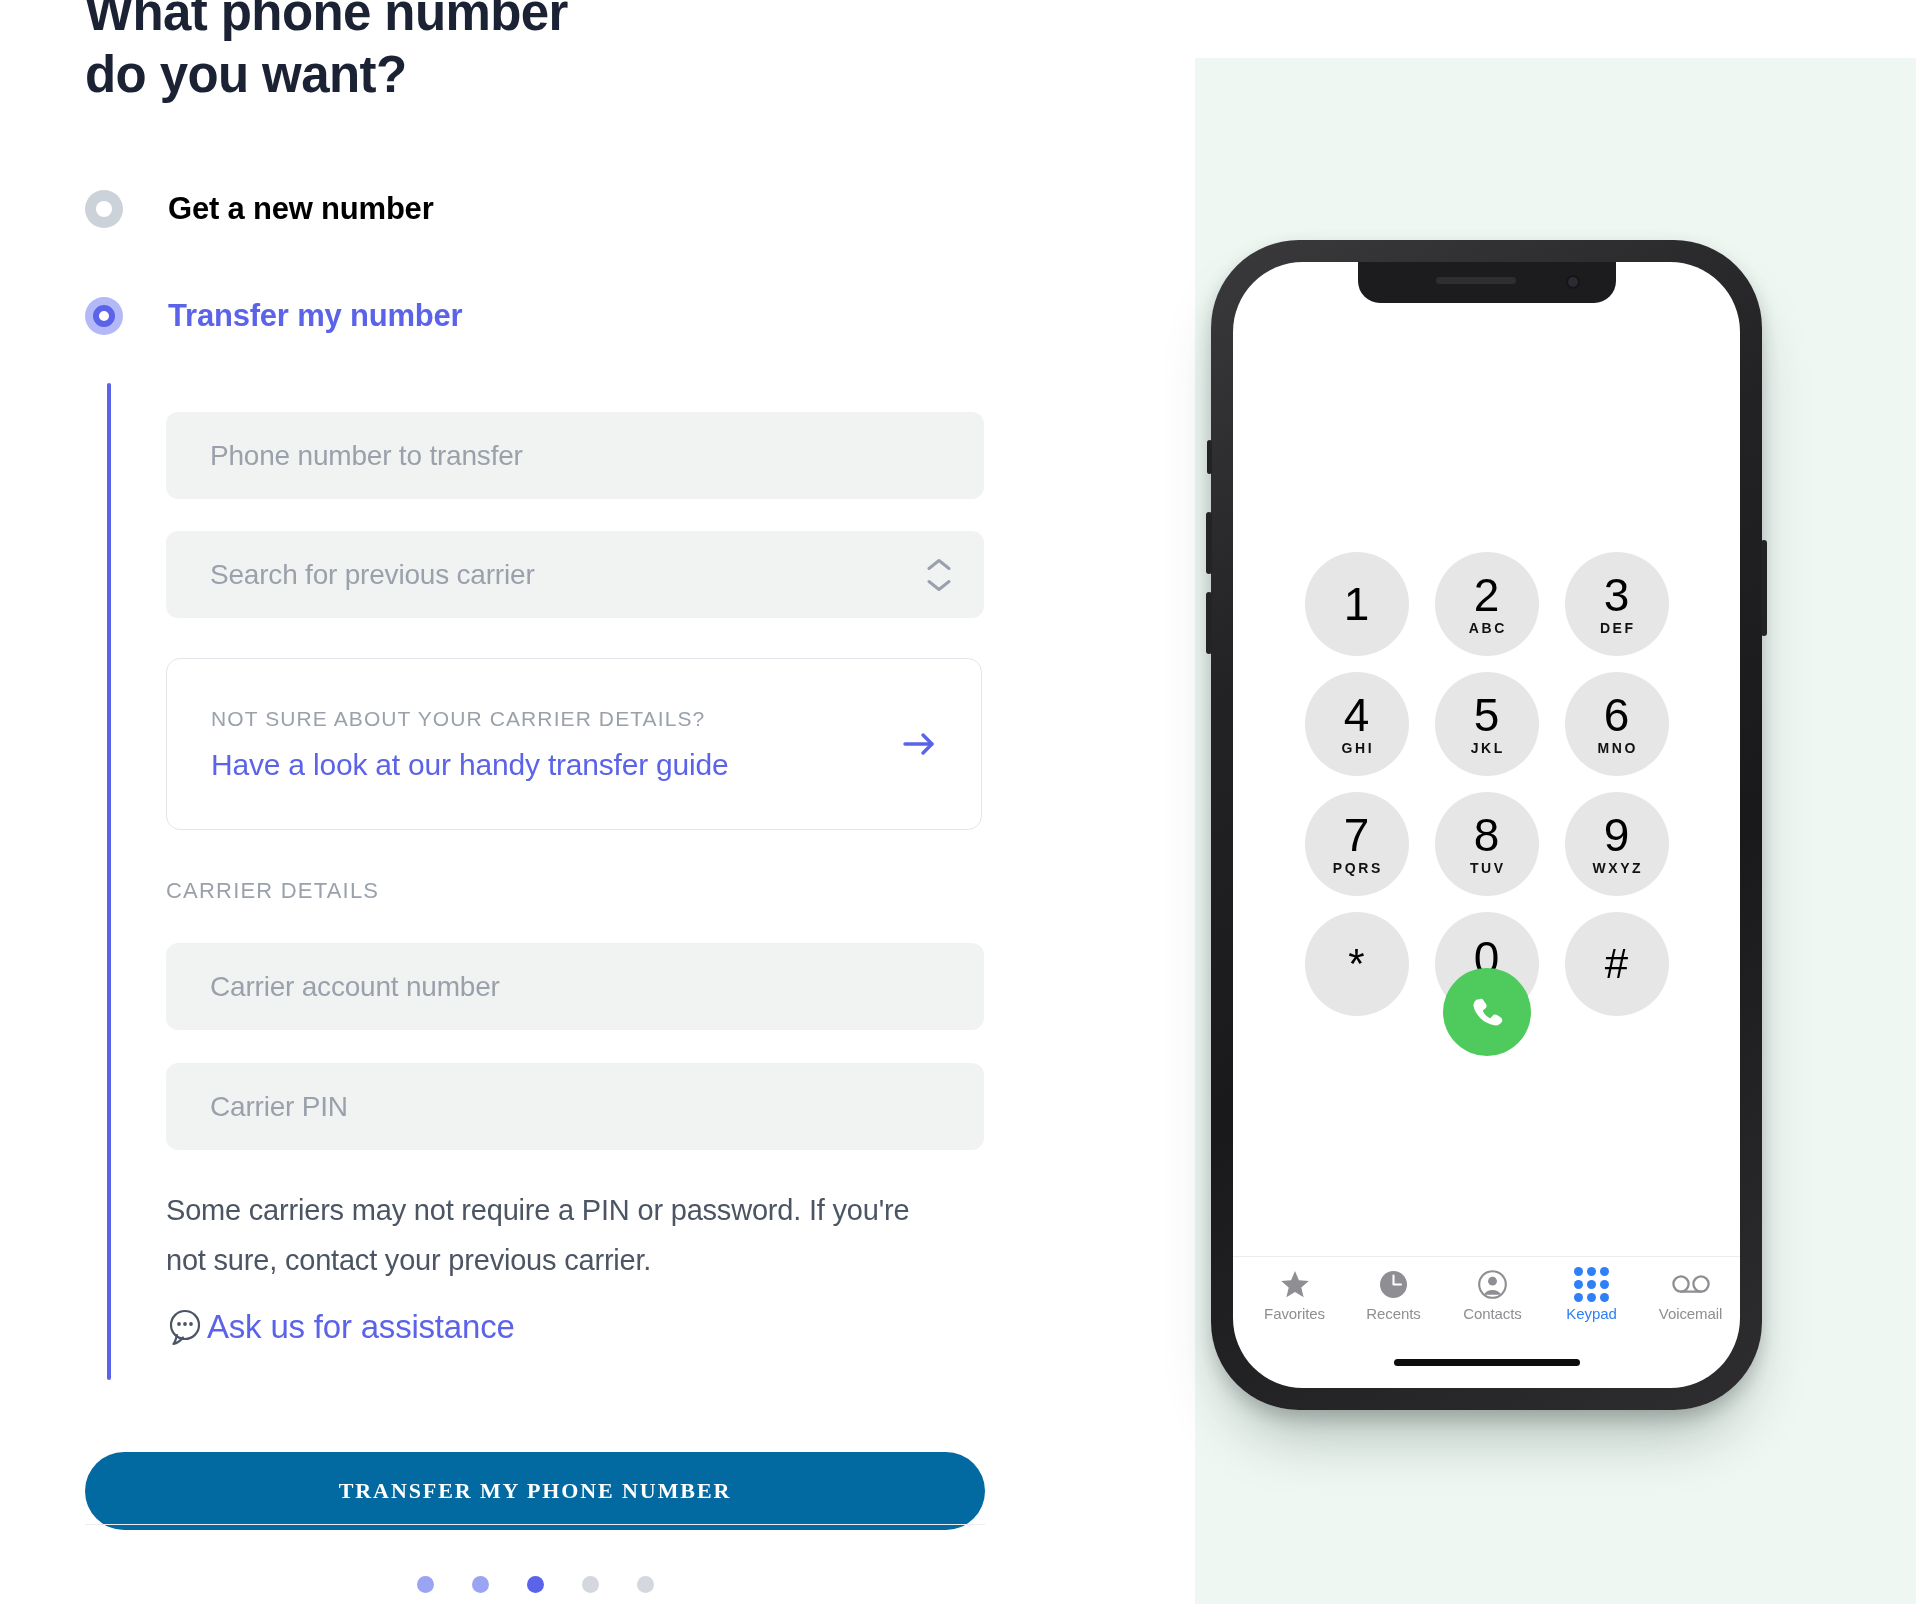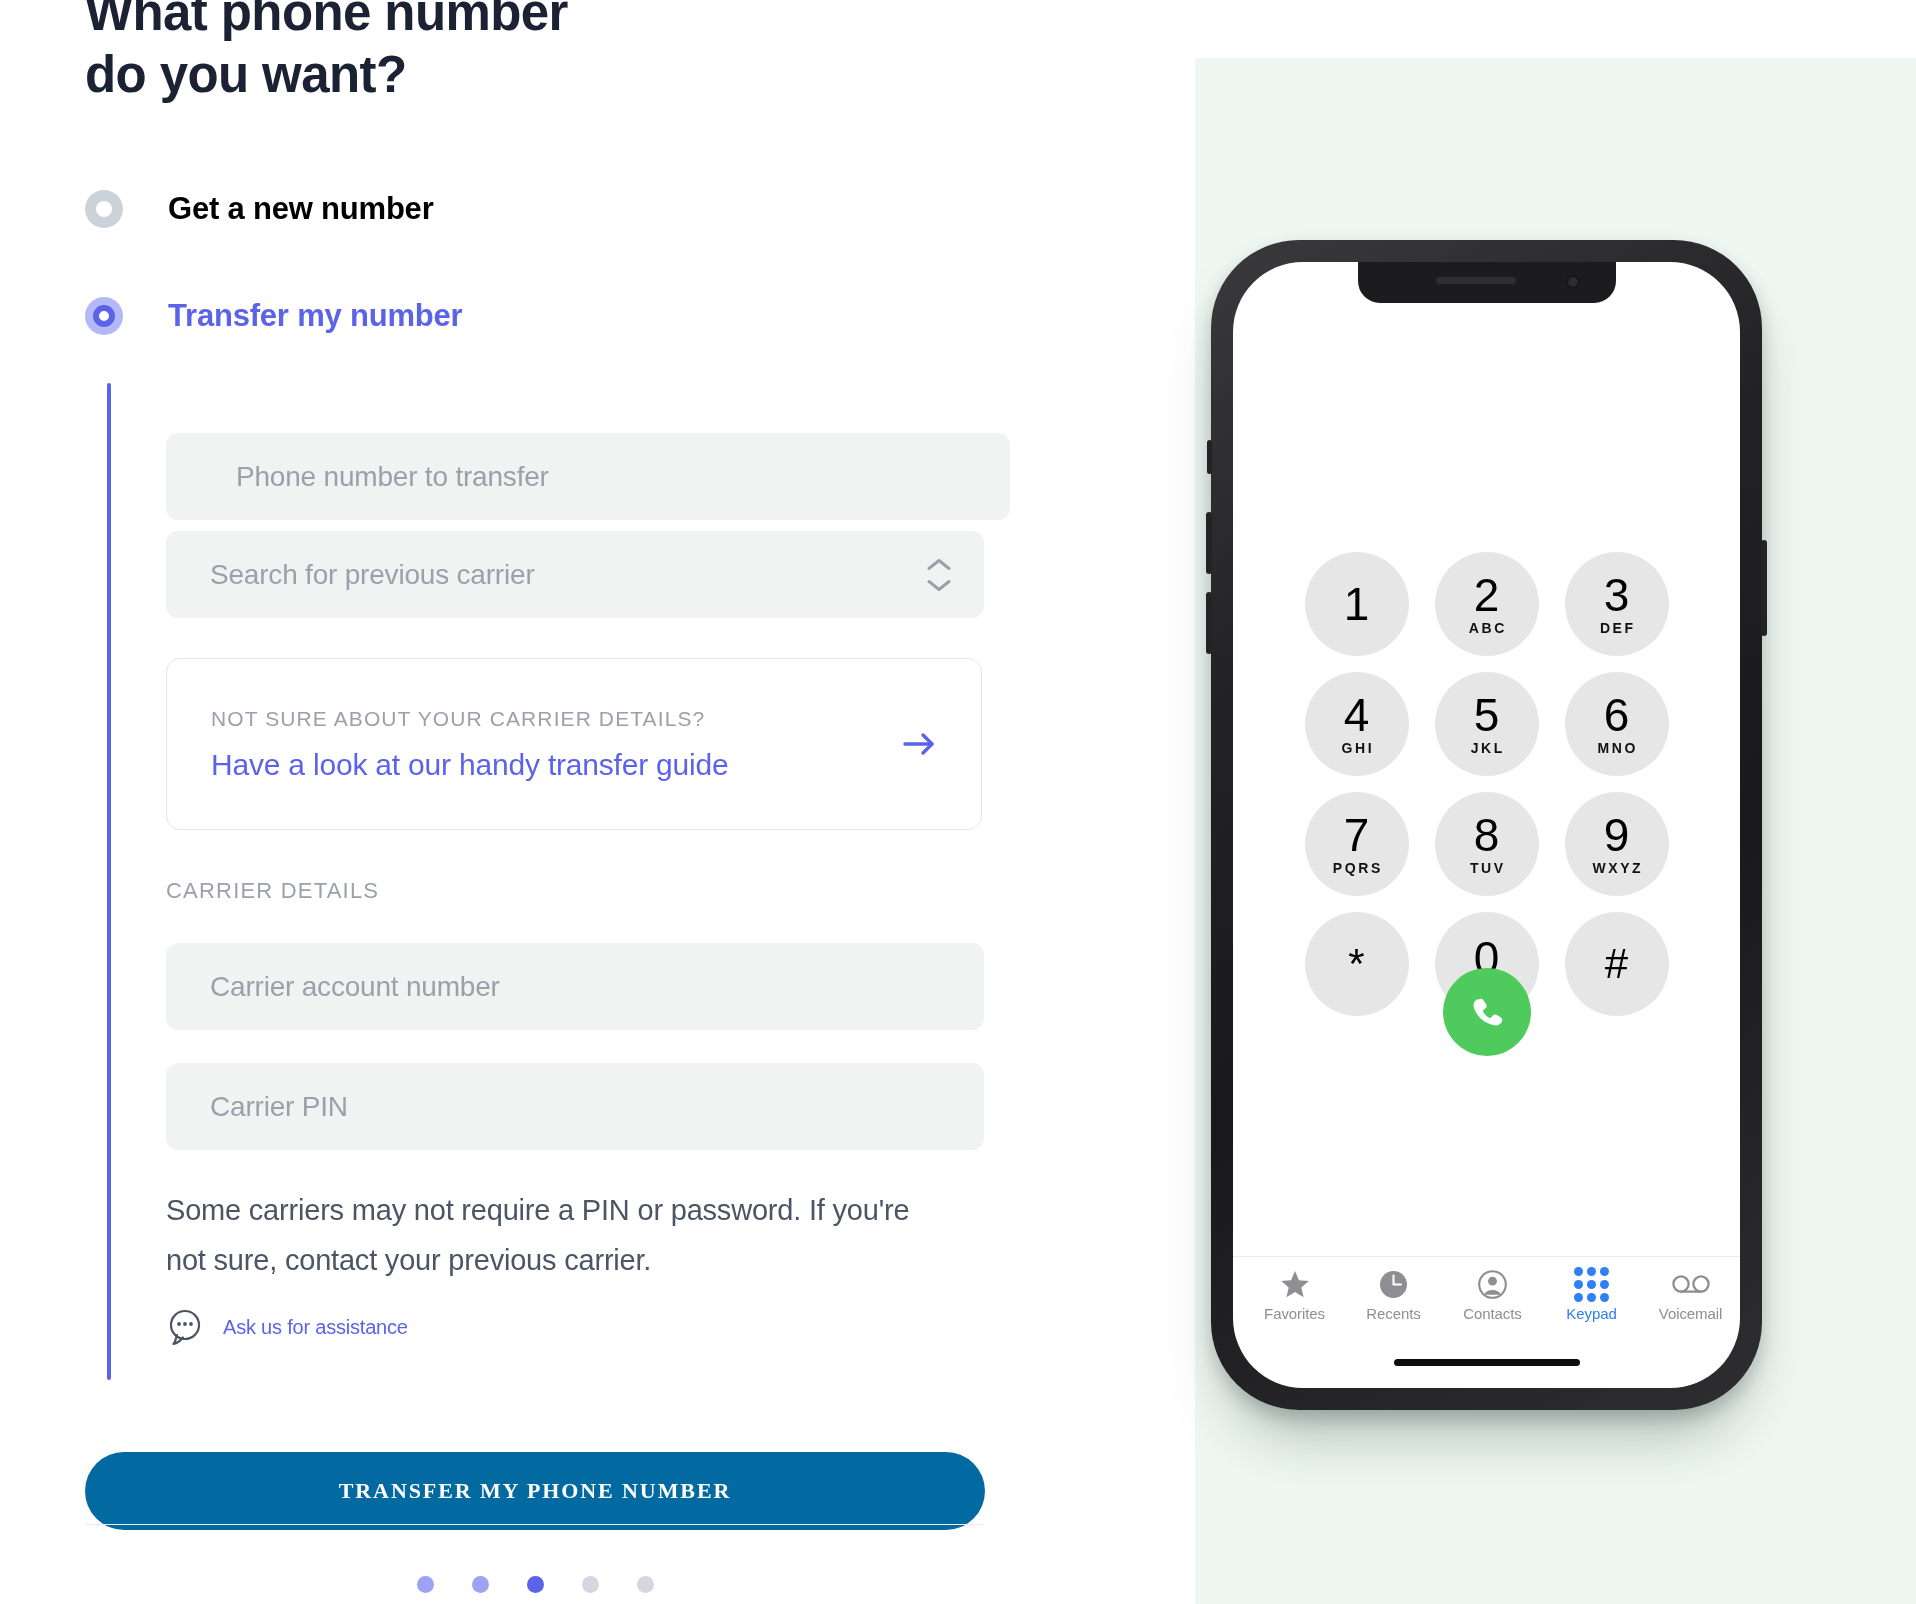--- a/index.html
+++ b/index.html
@@ -52,21 +52,21 @@
 
   
   .field{
     position:absolute;left:166px;width:818px;height:87px;
     background:#f1f3f3;border-radius:12px;
     display:flex;align-items:center;
   }
   .field .ph{
     margin-left:44px;font-size:28px;color:#9aa1ab;letter-spacing:-0.2px;font-weight:400;
   }
-  .f-phone{top:433px;padding-left:26px;}
+  .f-phone{top:412px;}
   .f-carrier{top:531px;}
   .f-acct{top:943px;}
   .f-pin{top:1063px;}
 
   .chev-wrap{
     position:absolute;right:33px;top:50%;transform:translateY(-50%);
     display:flex;flex-direction:column;gap:9px;align-items:center;
     cursor:pointer;
   }
   .chev{width:24px;height:13px;}
@@ -94,21 +94,21 @@
 
   
   .helper{
     position:absolute;left:166px;top:1185px;width:790px;
     font-size:29px;line-height:50px;color:#4b5563;letter-spacing:-0.2px;
   }
 
   .assist{
     position:absolute;left:166px;top:1308px;display:flex;align-items:center;cursor:pointer;
   }
-  .assist-text{margin-left:17px;font-size:20px;color:#5b63e8;letter-spacing:-0.2px;}
+  .assist-text{margin-left:1px;font-size:33px;color:#5b63e8;letter-spacing:-0.2px;}
 
   
   .submit{
     position:absolute;left:85px;top:1452px;width:900px;height:78px;
     background:#0369a1;border:none;border-radius:40px;
     color:#ffffff;font-size:22px;font-weight:800;letter-spacing:1.9px;
     font-family:Liberation Serif, serif;text-transform:uppercase;
     cursor:default;
   }
   .rule{

